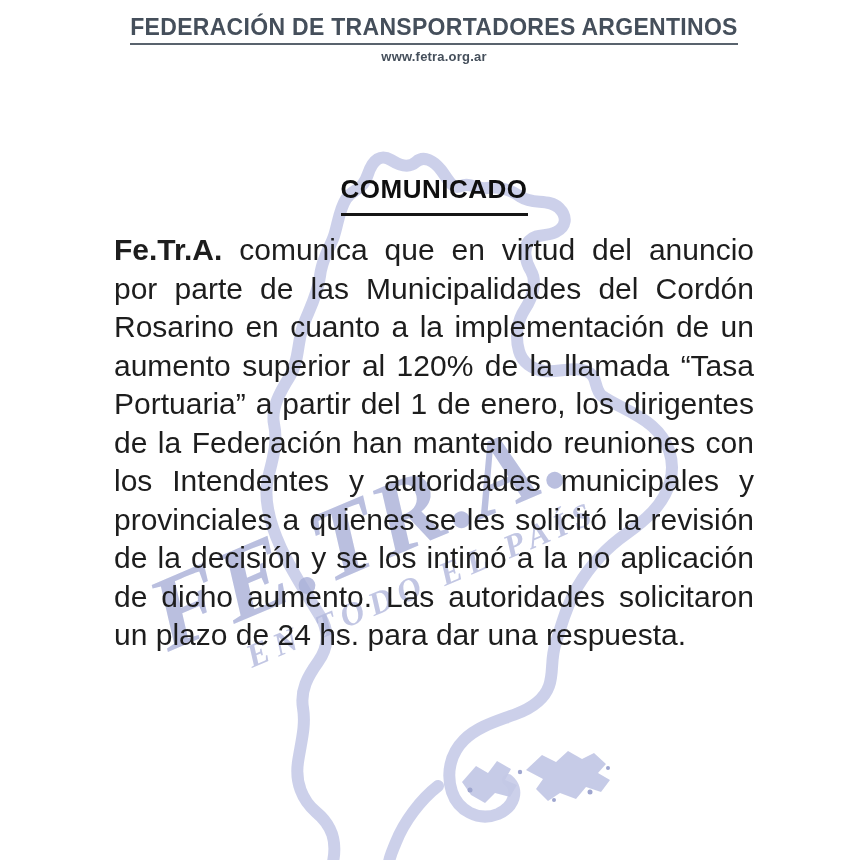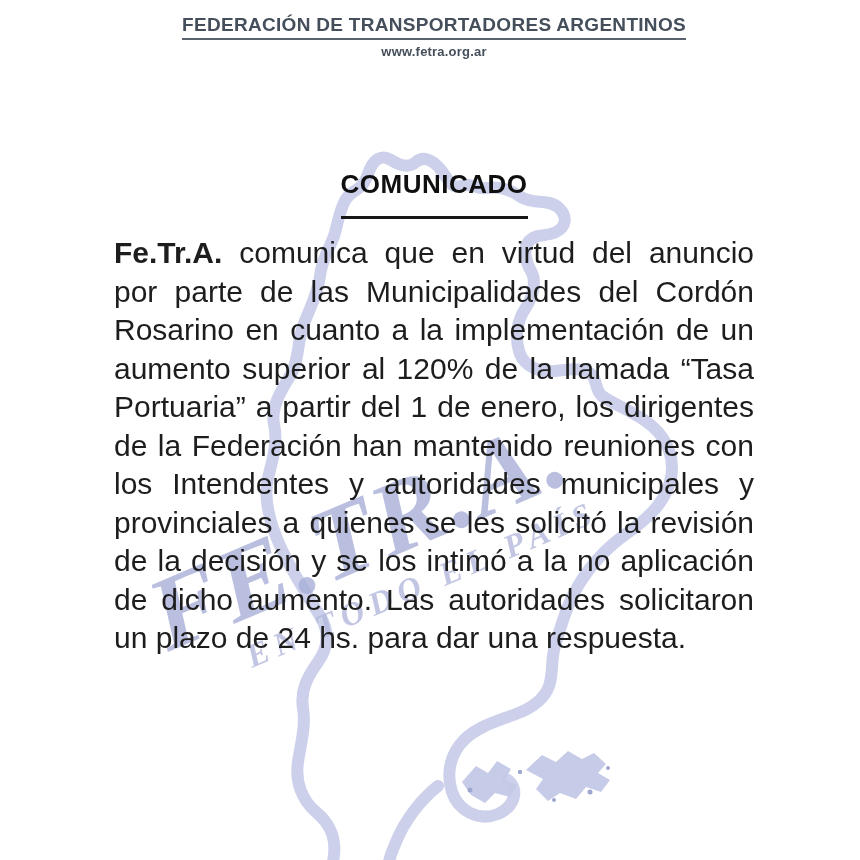--- a/index.html
+++ b/index.html
@@ -18,21 +18,21 @@
     z-index: 0;
   }
   .content {
     position: relative;
     z-index: 1;
     padding: 14px 106px 0 114px;
   }
   .doc-header { text-align: center; }
   .org-title {
     display: inline-block;
-    font-size: 19px;
+    font-size: 23px;
     font-weight: bold;
     color: #454f5b;
     letter-spacing: 0.3px;
     border-bottom: 2px solid #59636d;
     padding-bottom: 2px;
     white-space: nowrap;
   }
   .org-url {
     font-size: 13px;
     font-weight: bold;
@@ -41,21 +41,21 @@
     letter-spacing: 0.2px;
   }
   .title-row { text-align: center; margin-top: 110px; }
   .doc-title {
     display: inline-block;
     font-size: 26px;
     font-weight: bold;
     color: #0f0f0f;
     letter-spacing: 0.5px;
     border-bottom: 3px solid #161616;
-    padding-bottom: 16px;
+    padding-bottom: 8px;
   }
   .body-text p {
     font-size: 30px;
     line-height: 38.5px;
     text-align: justify;
     color: #1d1d1d;
     margin: 0;
   }
   p.para-1 { margin-top: 15px; }
   p.para-2 { margin-top: 12px; }

